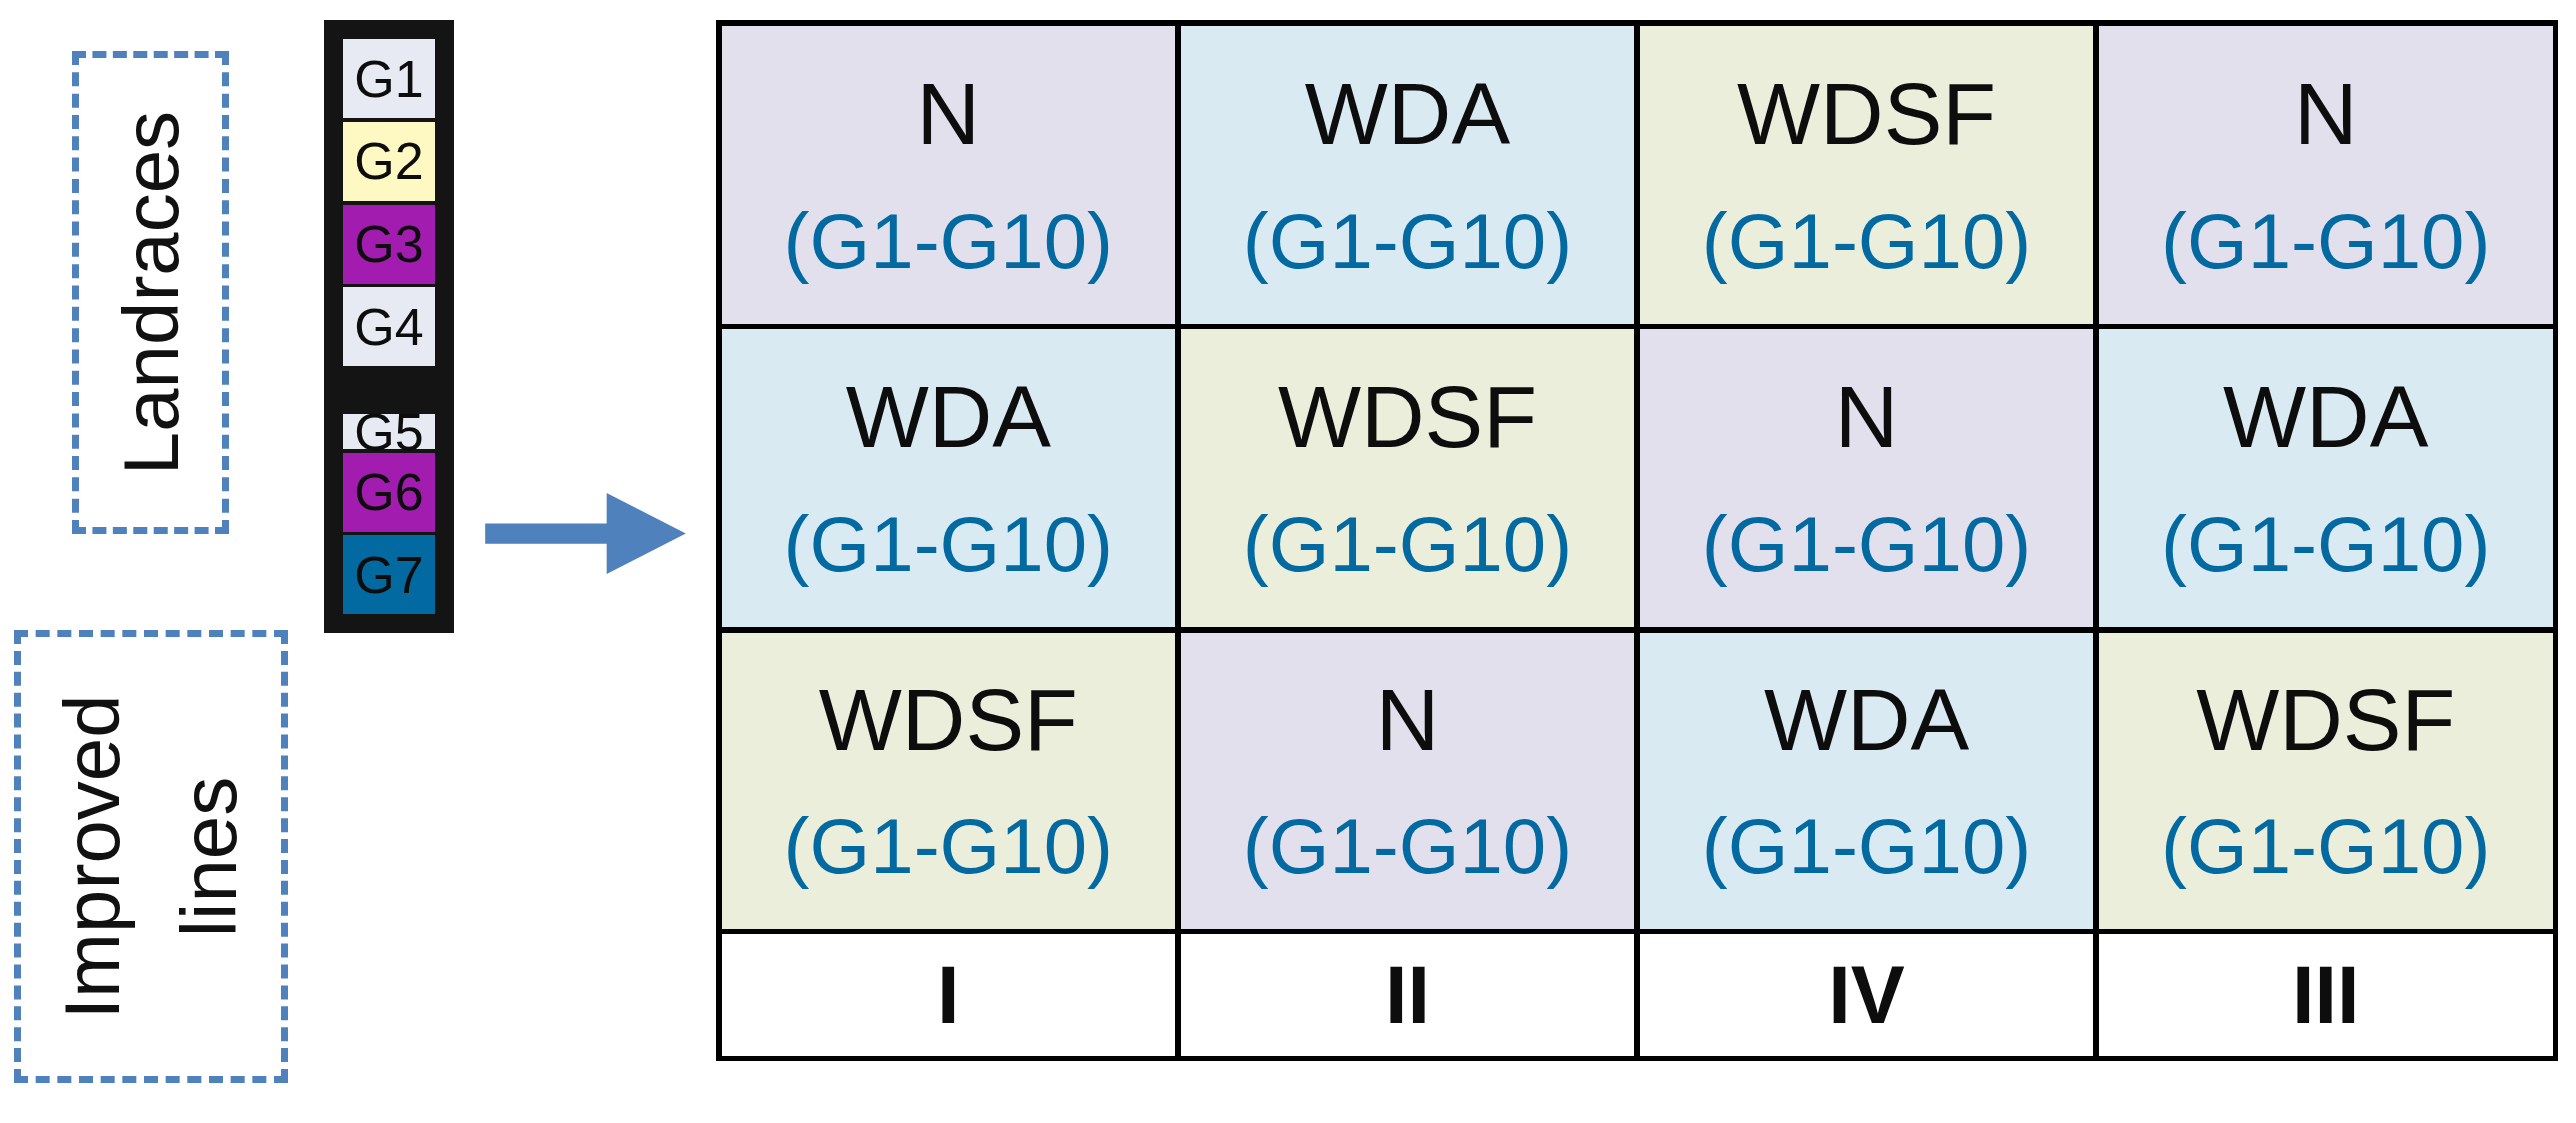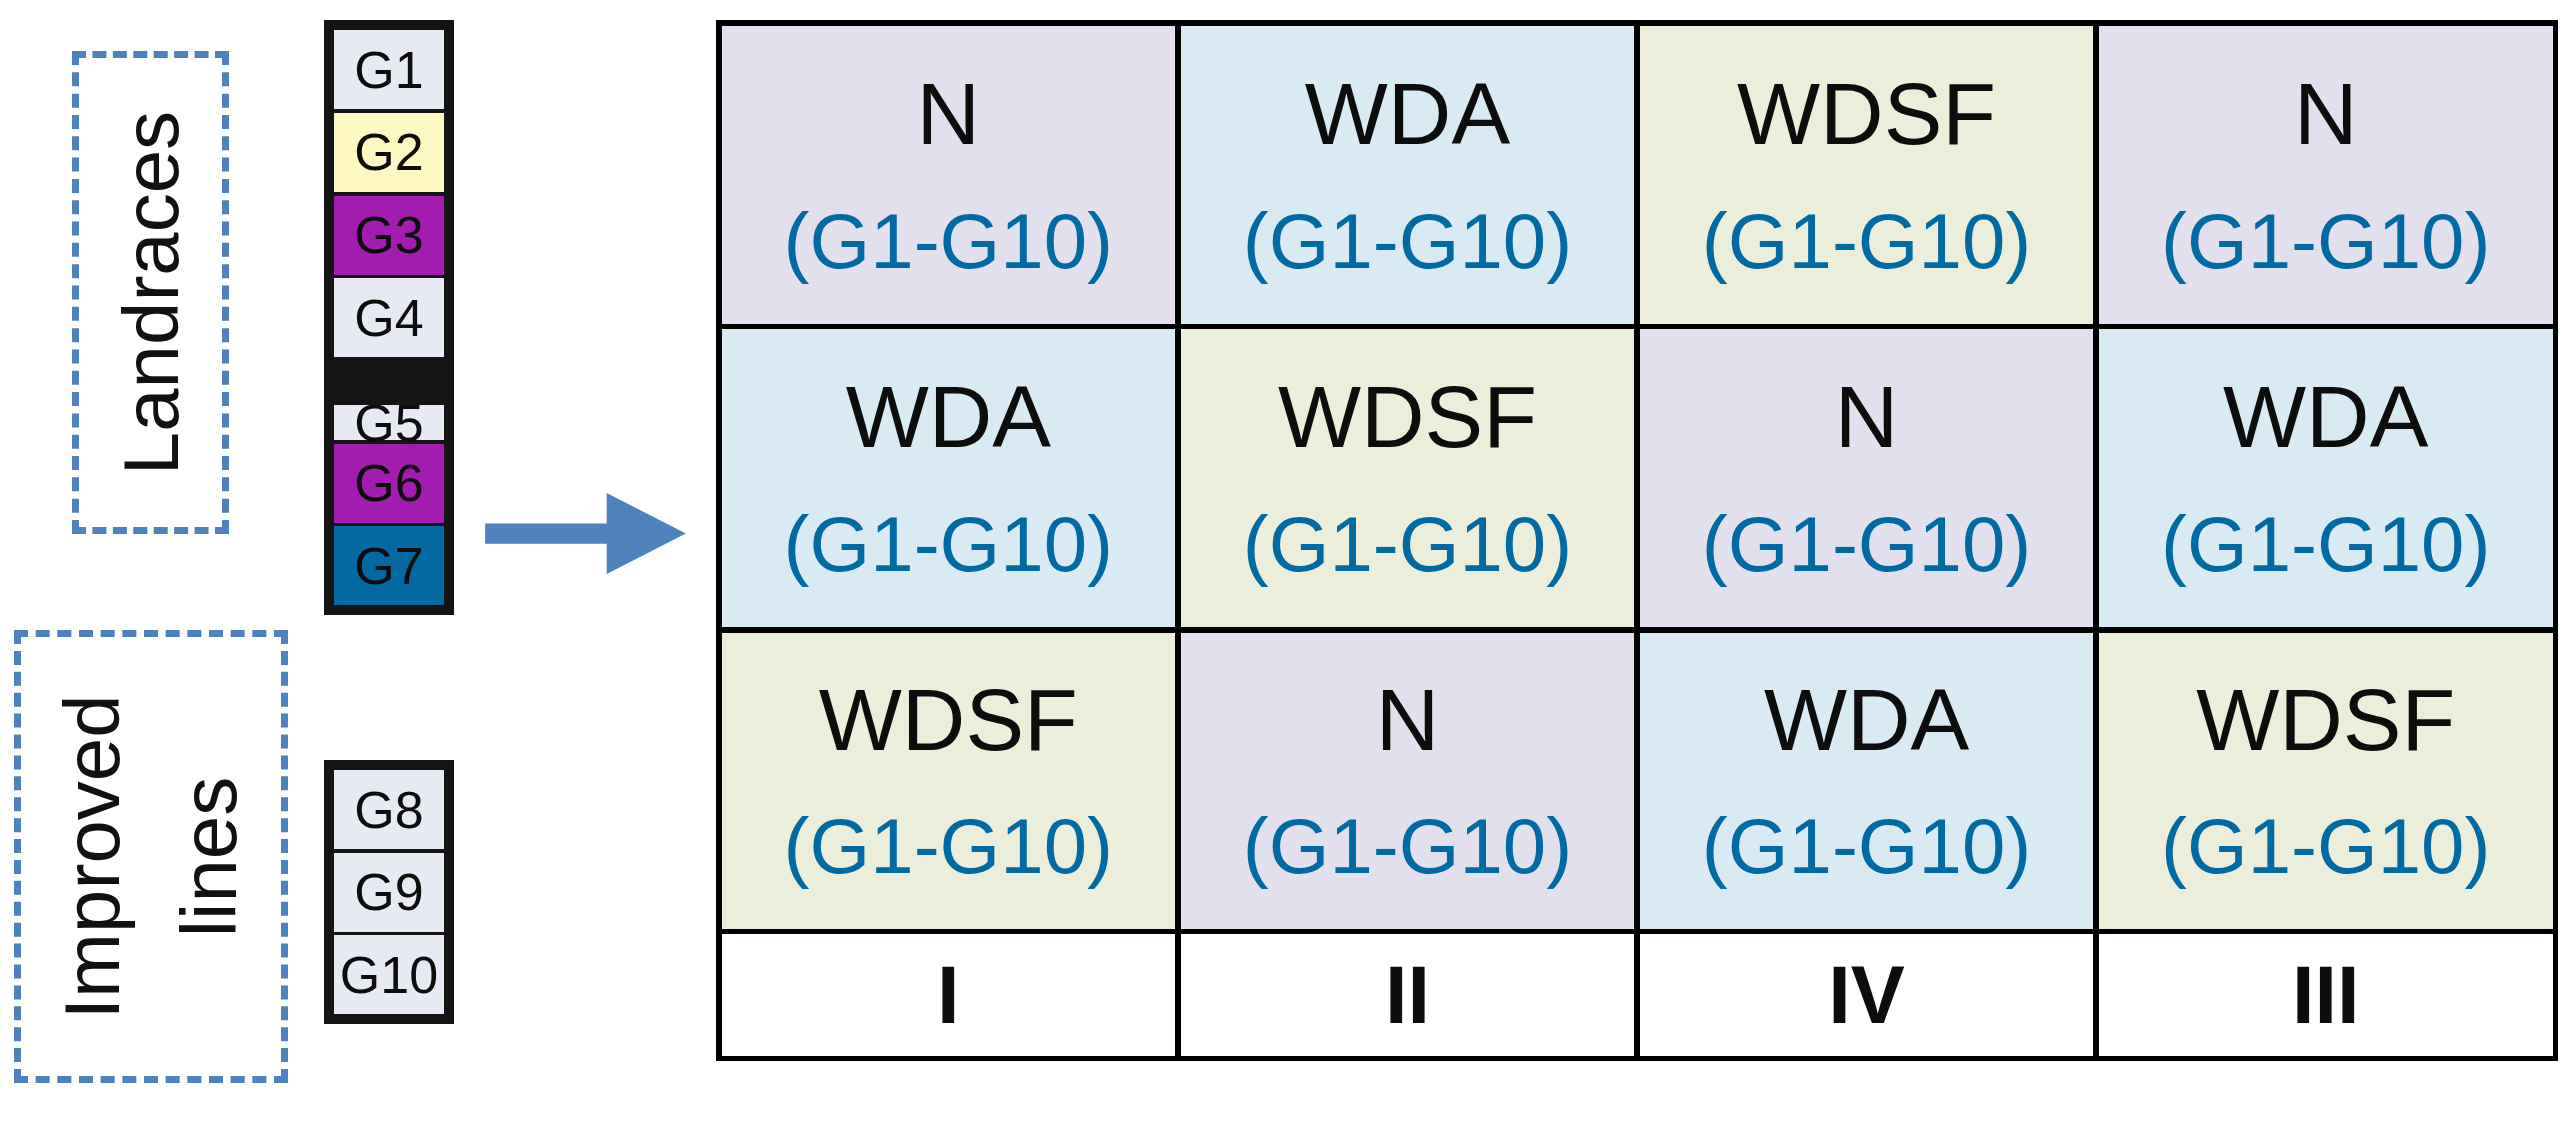--- a/index.html
+++ b/index.html
@@ -37,21 +37,21 @@
   #improved-box  .vlabel { width: 434px; }
 
   
   .gstack {
     position: absolute;
     left: 324px;
     width: 130px;
     background: #141414;
     display: grid;
     gap: 3.7px;
-    padding: 10px;
+    padding: 19px;
     box-sizing: border-box;
   }
   #gstack-top    { top: 20.3px;  grid-template-rows: repeat(7, 79px); }
   #gstack-bottom { top: 760px; grid-template-rows: repeat(3, 79px); }
   .gbox {
     background: #e8eaf3; 
     display: flex;
     align-items: center;
     justify-content: center;
     font-size: 52px;
@@ -110,25 +110,20 @@
   <div class="gstack" id="gstack-top">
     <div class="gbox" style="background: rgb(232, 234, 243);">G1</div>
     <div class="gbox" style="background: #fef9c3;">G2</div>
     <div class="gbox" style="background: #a21caf;">G3</div>
     <div class="gbox" style="background: rgb(232, 234, 243);">G4</div>
     <div class="gbox" style="background: rgb(232, 234, 243); margin-top: 44px;">G5</div>
     <div class="gbox" style="background: #a21caf;">G6</div>
     <div class="gbox" style="background: #0369a1;">G7</div>
   </div>
 
-  <div class="gstack" id="gstack-bottom">
-    <div class="gbox" style="background: rgb(232, 234, 243);">G8</div>
-    <div class="gbox" style="background: rgb(232, 234, 243);">G9</div>
-    <div class="gbox" style="background: rgb(232, 234, 243);">G10</div>
-  </div>
 
   <svg id="arrow-svg" width="201" height="81" viewBox="0 0 218 88">
     <polygon id="arrow-poly" fill="#4f81bd" points="0,33 132,33 132,0 218,44 132,88 132,55 0,55"></polygon>
   </svg>
 
   <div id="exp-table" style="background: rgb(0, 0, 0);">
 
     <div class="plot-cell" style="background: rgb(227, 224, 238);">
       <div class="treatment">N</div>
       <div class="range">(G1-G10)</div>

